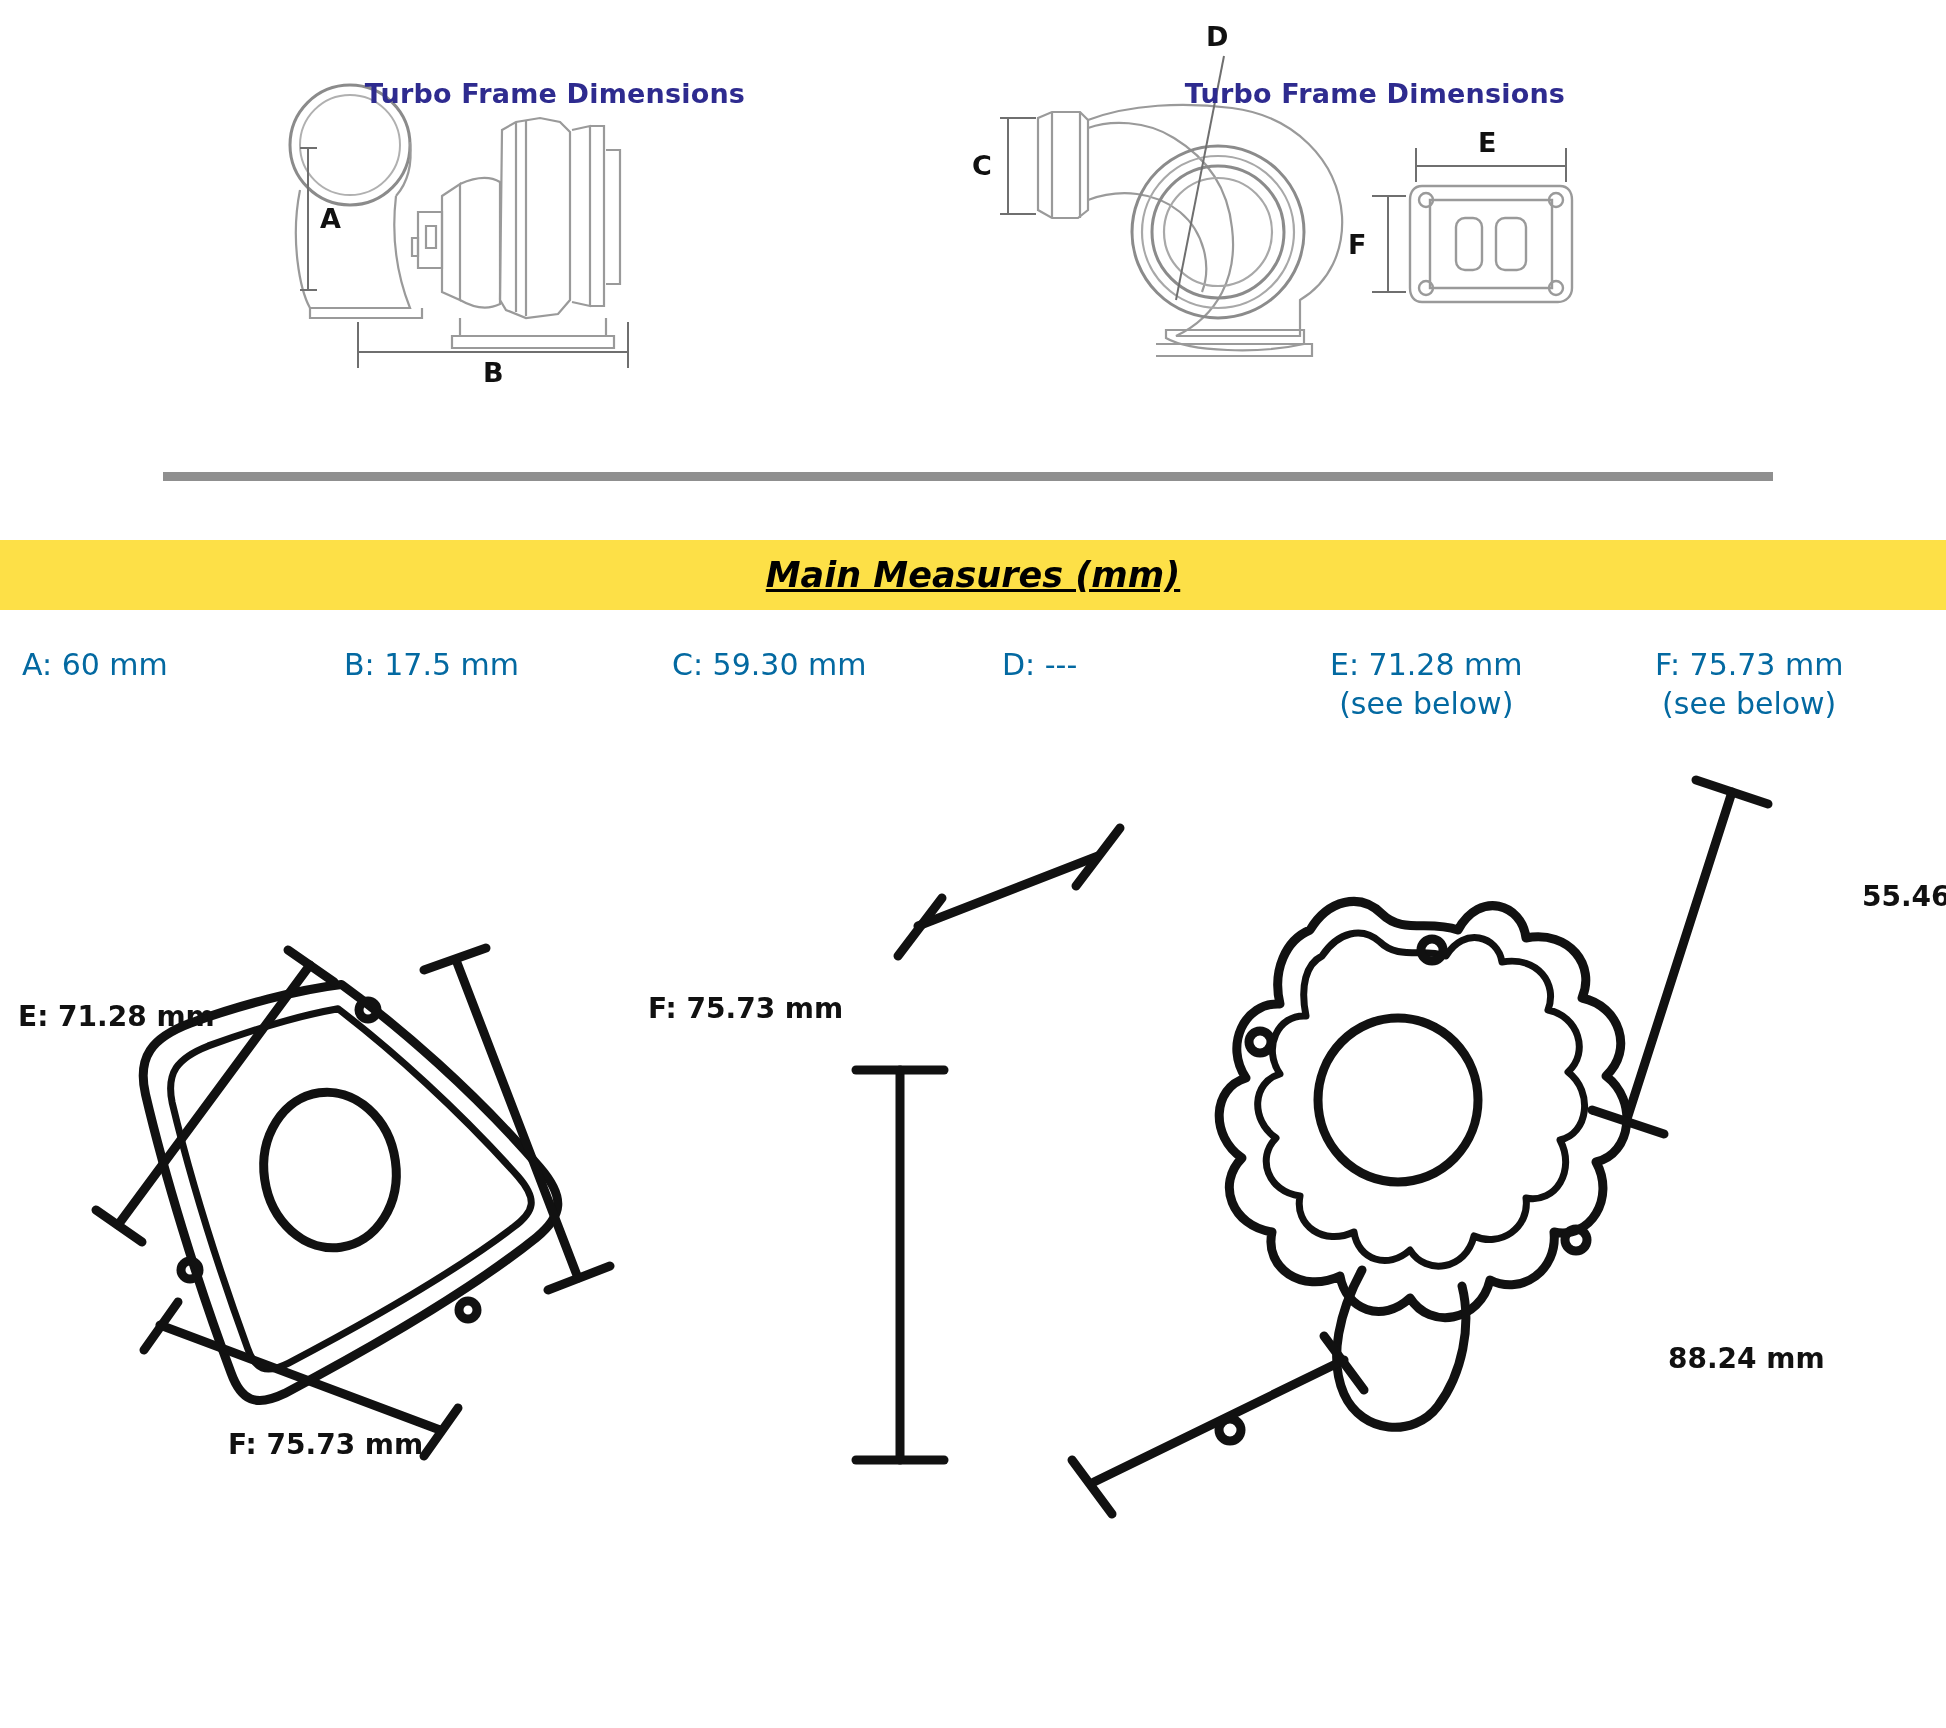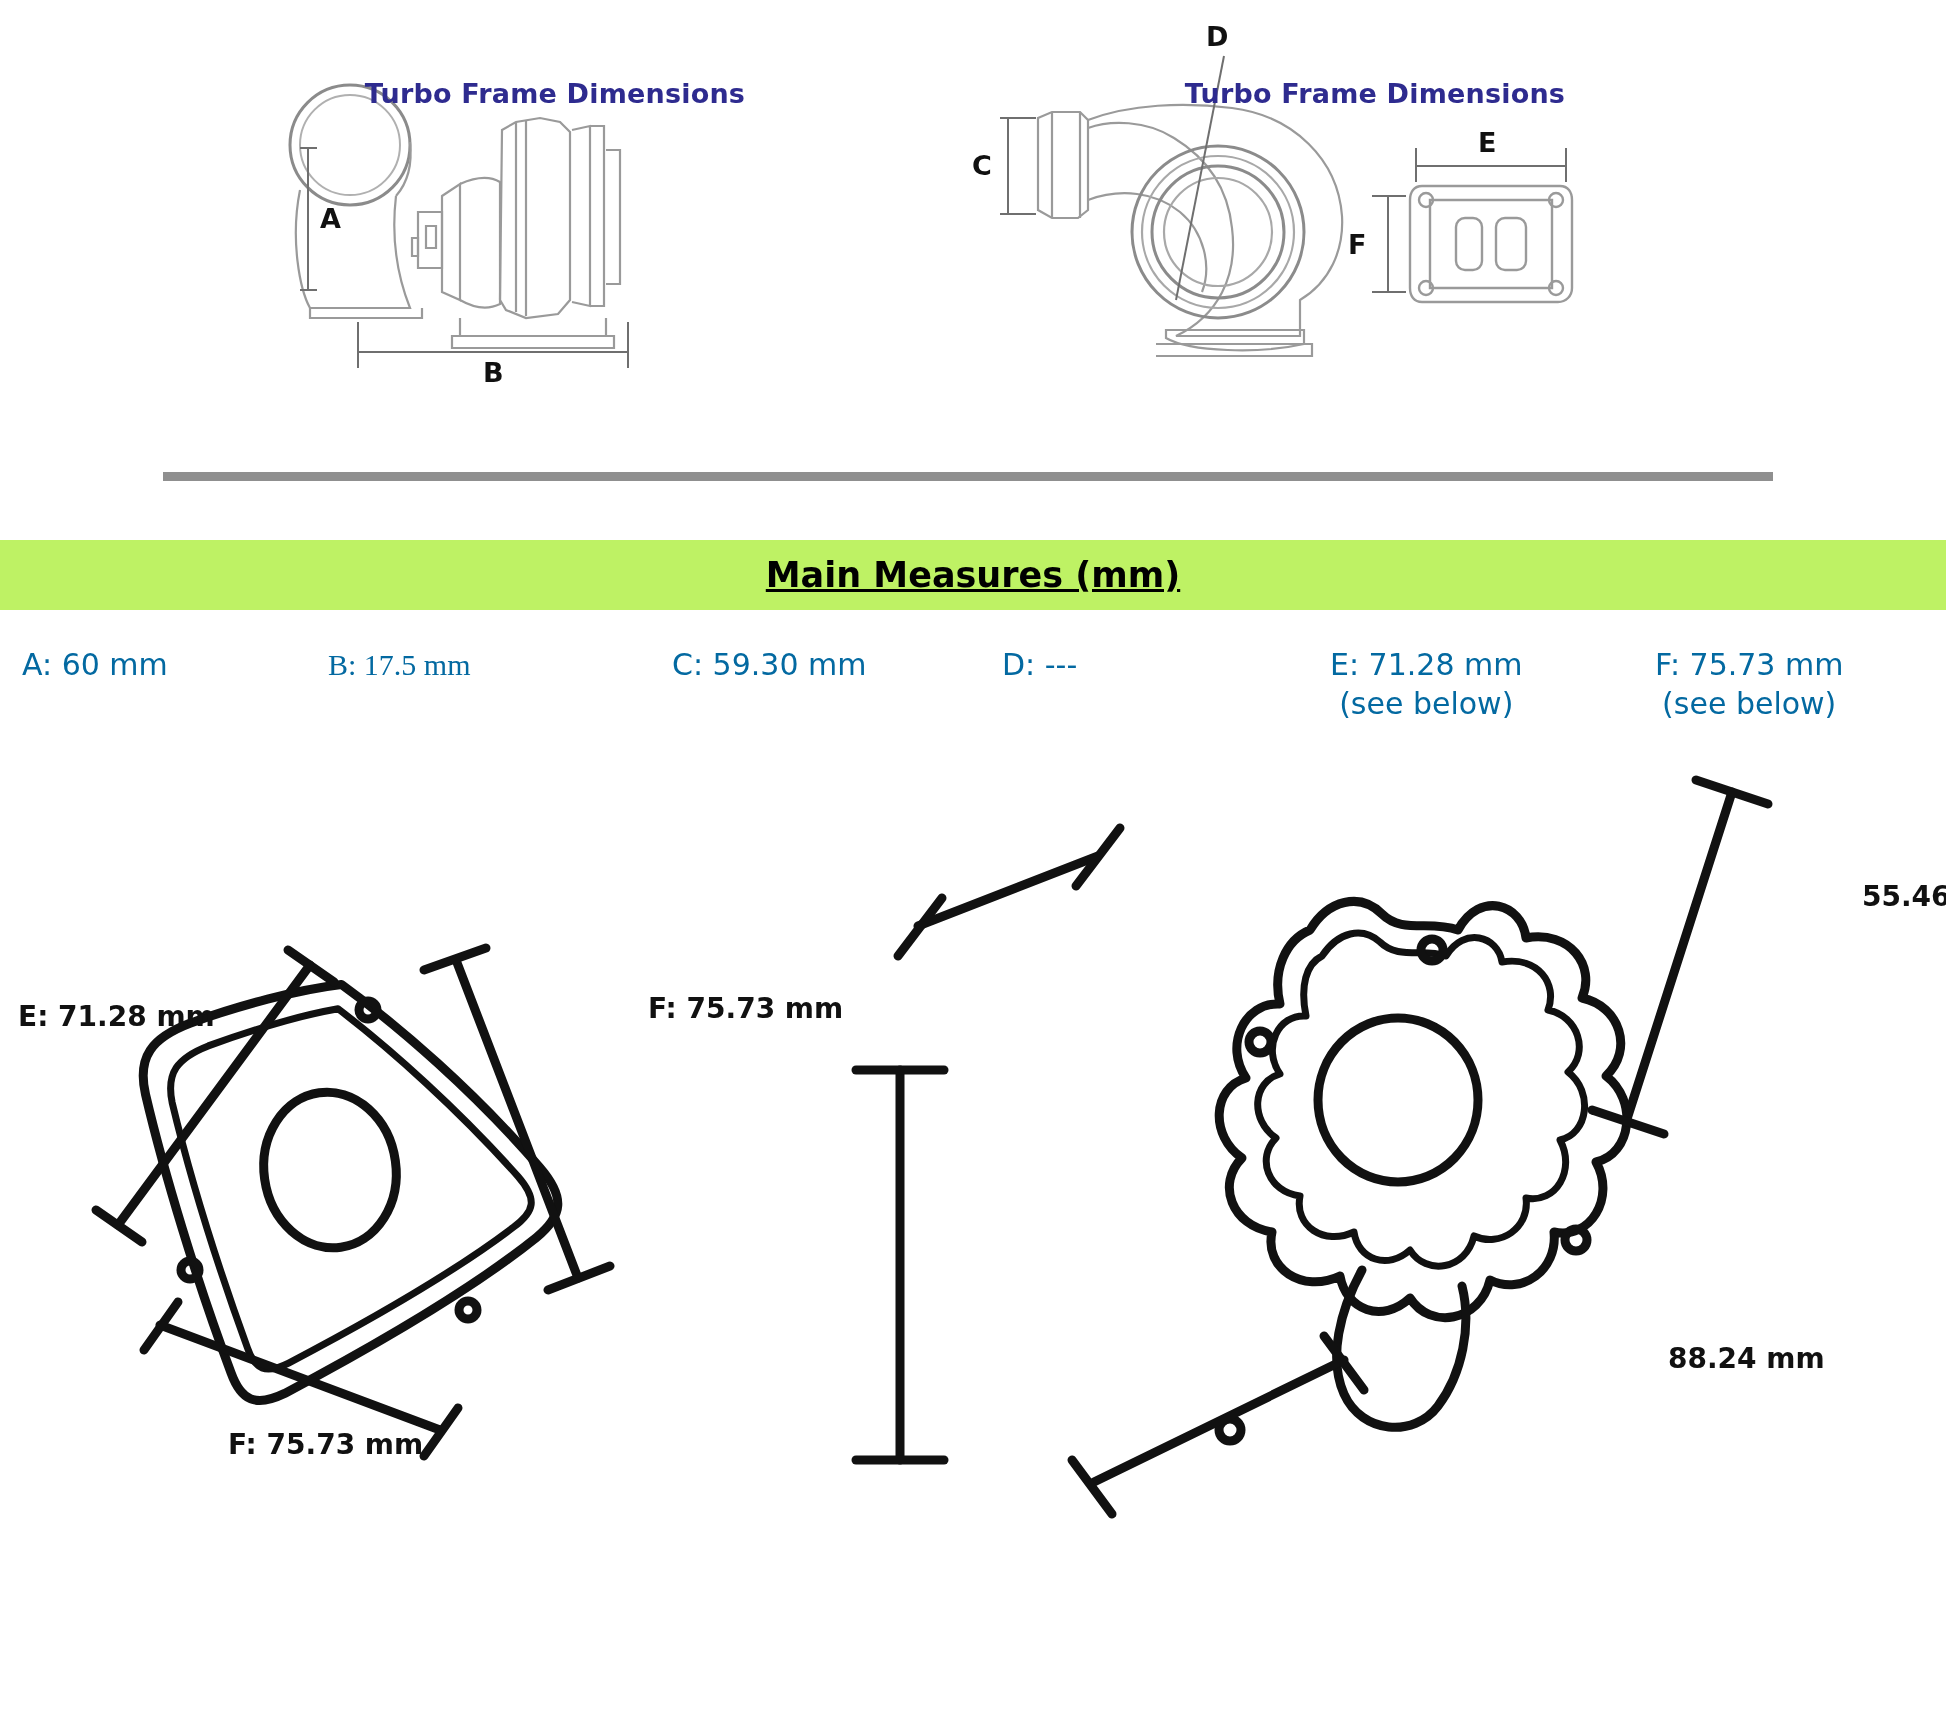--- a/index.html
+++ b/index.html
@@ -51,24 +51,25 @@
     height: 9px;
     background: #8f8f8f;
   }
 
   
   .banner {
     position: absolute;
     left: 0; top: 540px;
     width: 1946px;
     height: 70px;
-    background: #bef264;
+    background: #fde047;
     display: flex;
     align-items: center;
     justify-content: center;
+    font-style: italic;
   }
   .banner-text {
     font-size: 35px;
     font-weight: bold;
     color: #000;
     text-decoration: underline;
     font-family: "DejaVu Sans", sans-serif;
   }
 
   
@@ -81,21 +82,21 @@
   .measure {
     position: absolute;
     font-size: 30px;
     color: #0369a1;
     line-height: 1.3;
     font-family: "DejaVu Sans", sans-serif;
   }
   .measure .note { display: block; font-size: 30px; text-align: center; }
 
   .m-a { left: 22px;   top: 0; }
-  .m-b { left: 328px;  top: 0; font-family: Liberation Serif, serif; }
+  .m-b { left: 344px;  top: 0; }
   .m-c { left: 672px;  top: 0; }
   .m-d { left: 1002px; top: 0; }
   .m-e { left: 1330px; top: 0; }
   .m-f { left: 1655px; top: 0; }
 
   
   .drawings {
     position: absolute;
     left: 0; top: 770px;
     width: 1946px;

